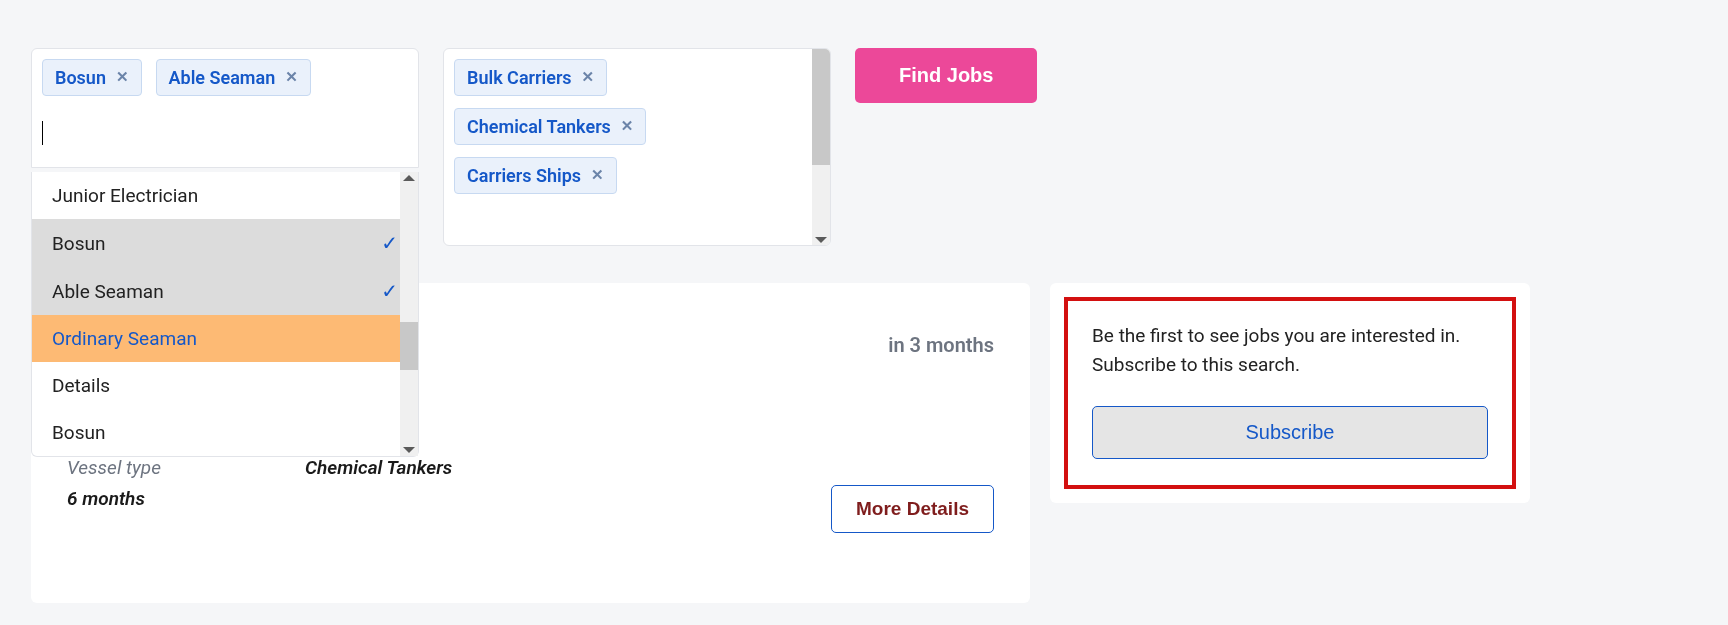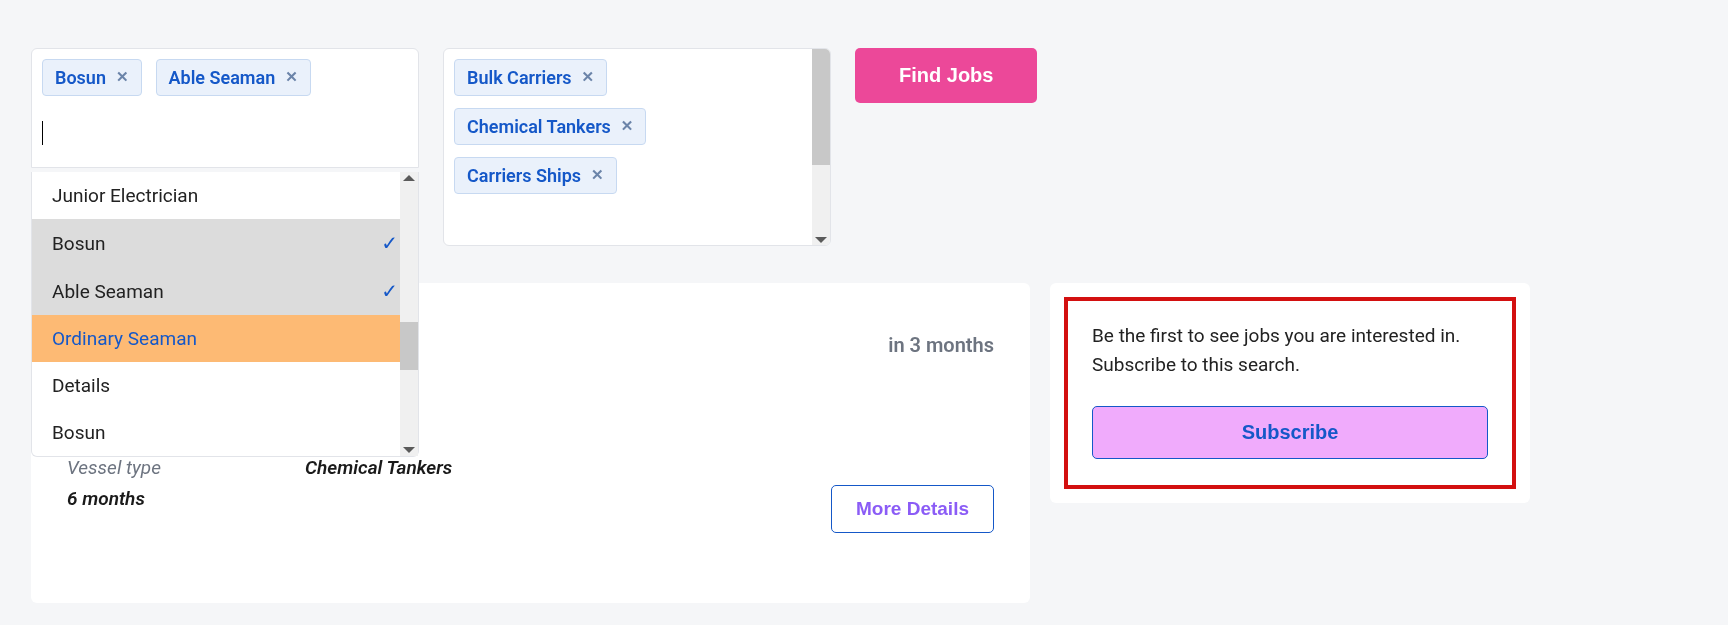--- a/index.html
+++ b/index.html
@@ -200,21 +200,21 @@
   }
   .field-label { width: 238px; color: #6d7480; }
   .field-value { font-weight: 600; color: #1a1a1a; }
 
   .more-btn {
     position: absolute;
     right: 36px;
     bottom: 70px;
     border: 1.5px solid #1558c8;
     background: #fff;
-    color: #8b5cf6;
+    color: #7f1d1d;
     font-weight: 600;
     font-size: 19px;
     border-radius: 5px;
     padding: 12px 24px;
     cursor: pointer;
   }
 
   
   .sub-panel {
     position: absolute;
@@ -231,23 +231,23 @@
   }
   .sub-text {
     font-size: 19px;
     line-height: 1.55;
     color: #222;
     margin-bottom: 26px;
   }
   .sub-btn {
     width: 100%;
     border: 1.5px solid #1558c8;
-    background: #f0abfc;
+    background: #e5e5e5;
     color: #1558c8;
-    font-weight: 700;
+    font-weight: 400;
     font-size: 20px;
     border-radius: 5px;
     padding: 14px 0;
     cursor: pointer;
   }
 </style>
 </head>
 <body>
 
 <div class="filter-row">

